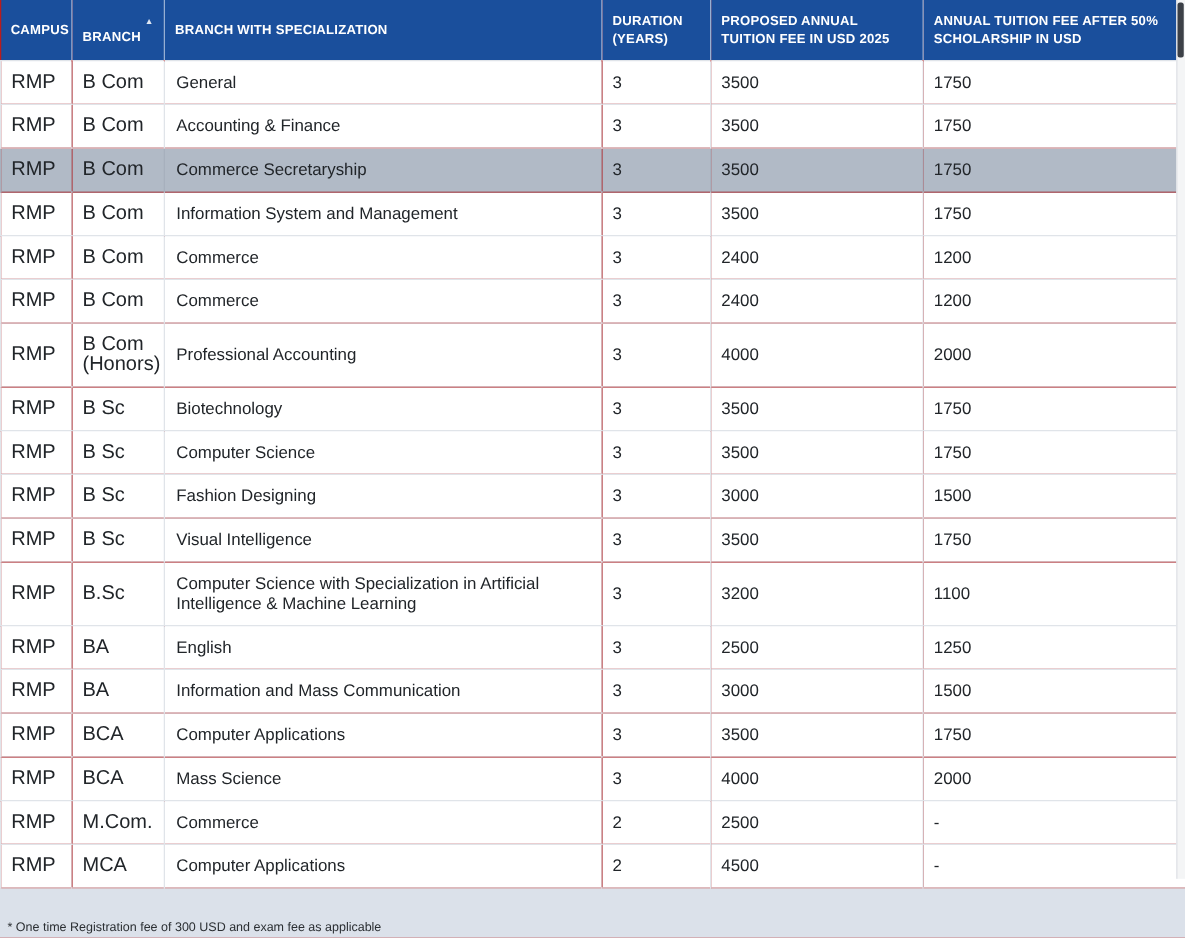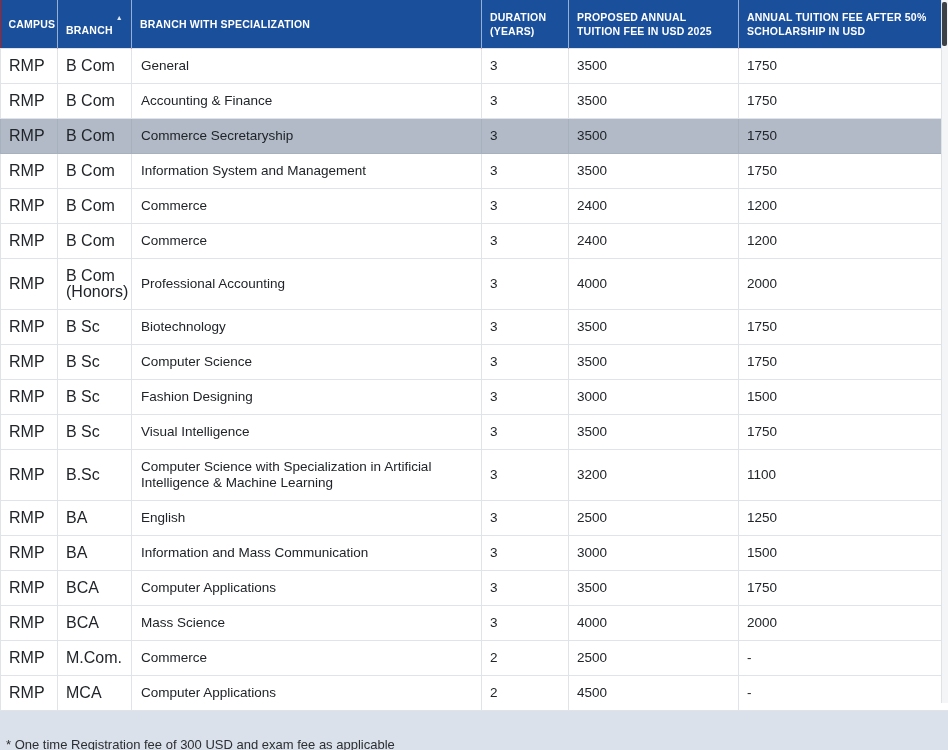--- a/index.html
+++ b/index.html
@@ -47,21 +47,21 @@
     background: #ffffff;
     vertical-align: middle;
     overflow: hidden;
   }
   table.fees td.col-0, table.fees td.col-1 { font-size: 16px; }
   table.fees td.col-2 { padding-left: 9px; margin-top: 48px; }
   table.fees tr.highlight td { background: var(--highlight-bg, #b1bac6); border-color: #a7b0bd; }
   table.fees tr { cursor: default; }
   .footnote {
     margin: 26px 0 0 6px;
-    font-size: 13px;
+    font-size: 10px;
     color: #2b2f33;
   }
   .scrollbar-track {
     position: absolute;
     top: 0; right: 0;
     width: 7px; height: 703px;
     background: #f4f5f6;
     border-left: 1px solid #dfe2e6;
   }
   .scrollbar-thumb {

